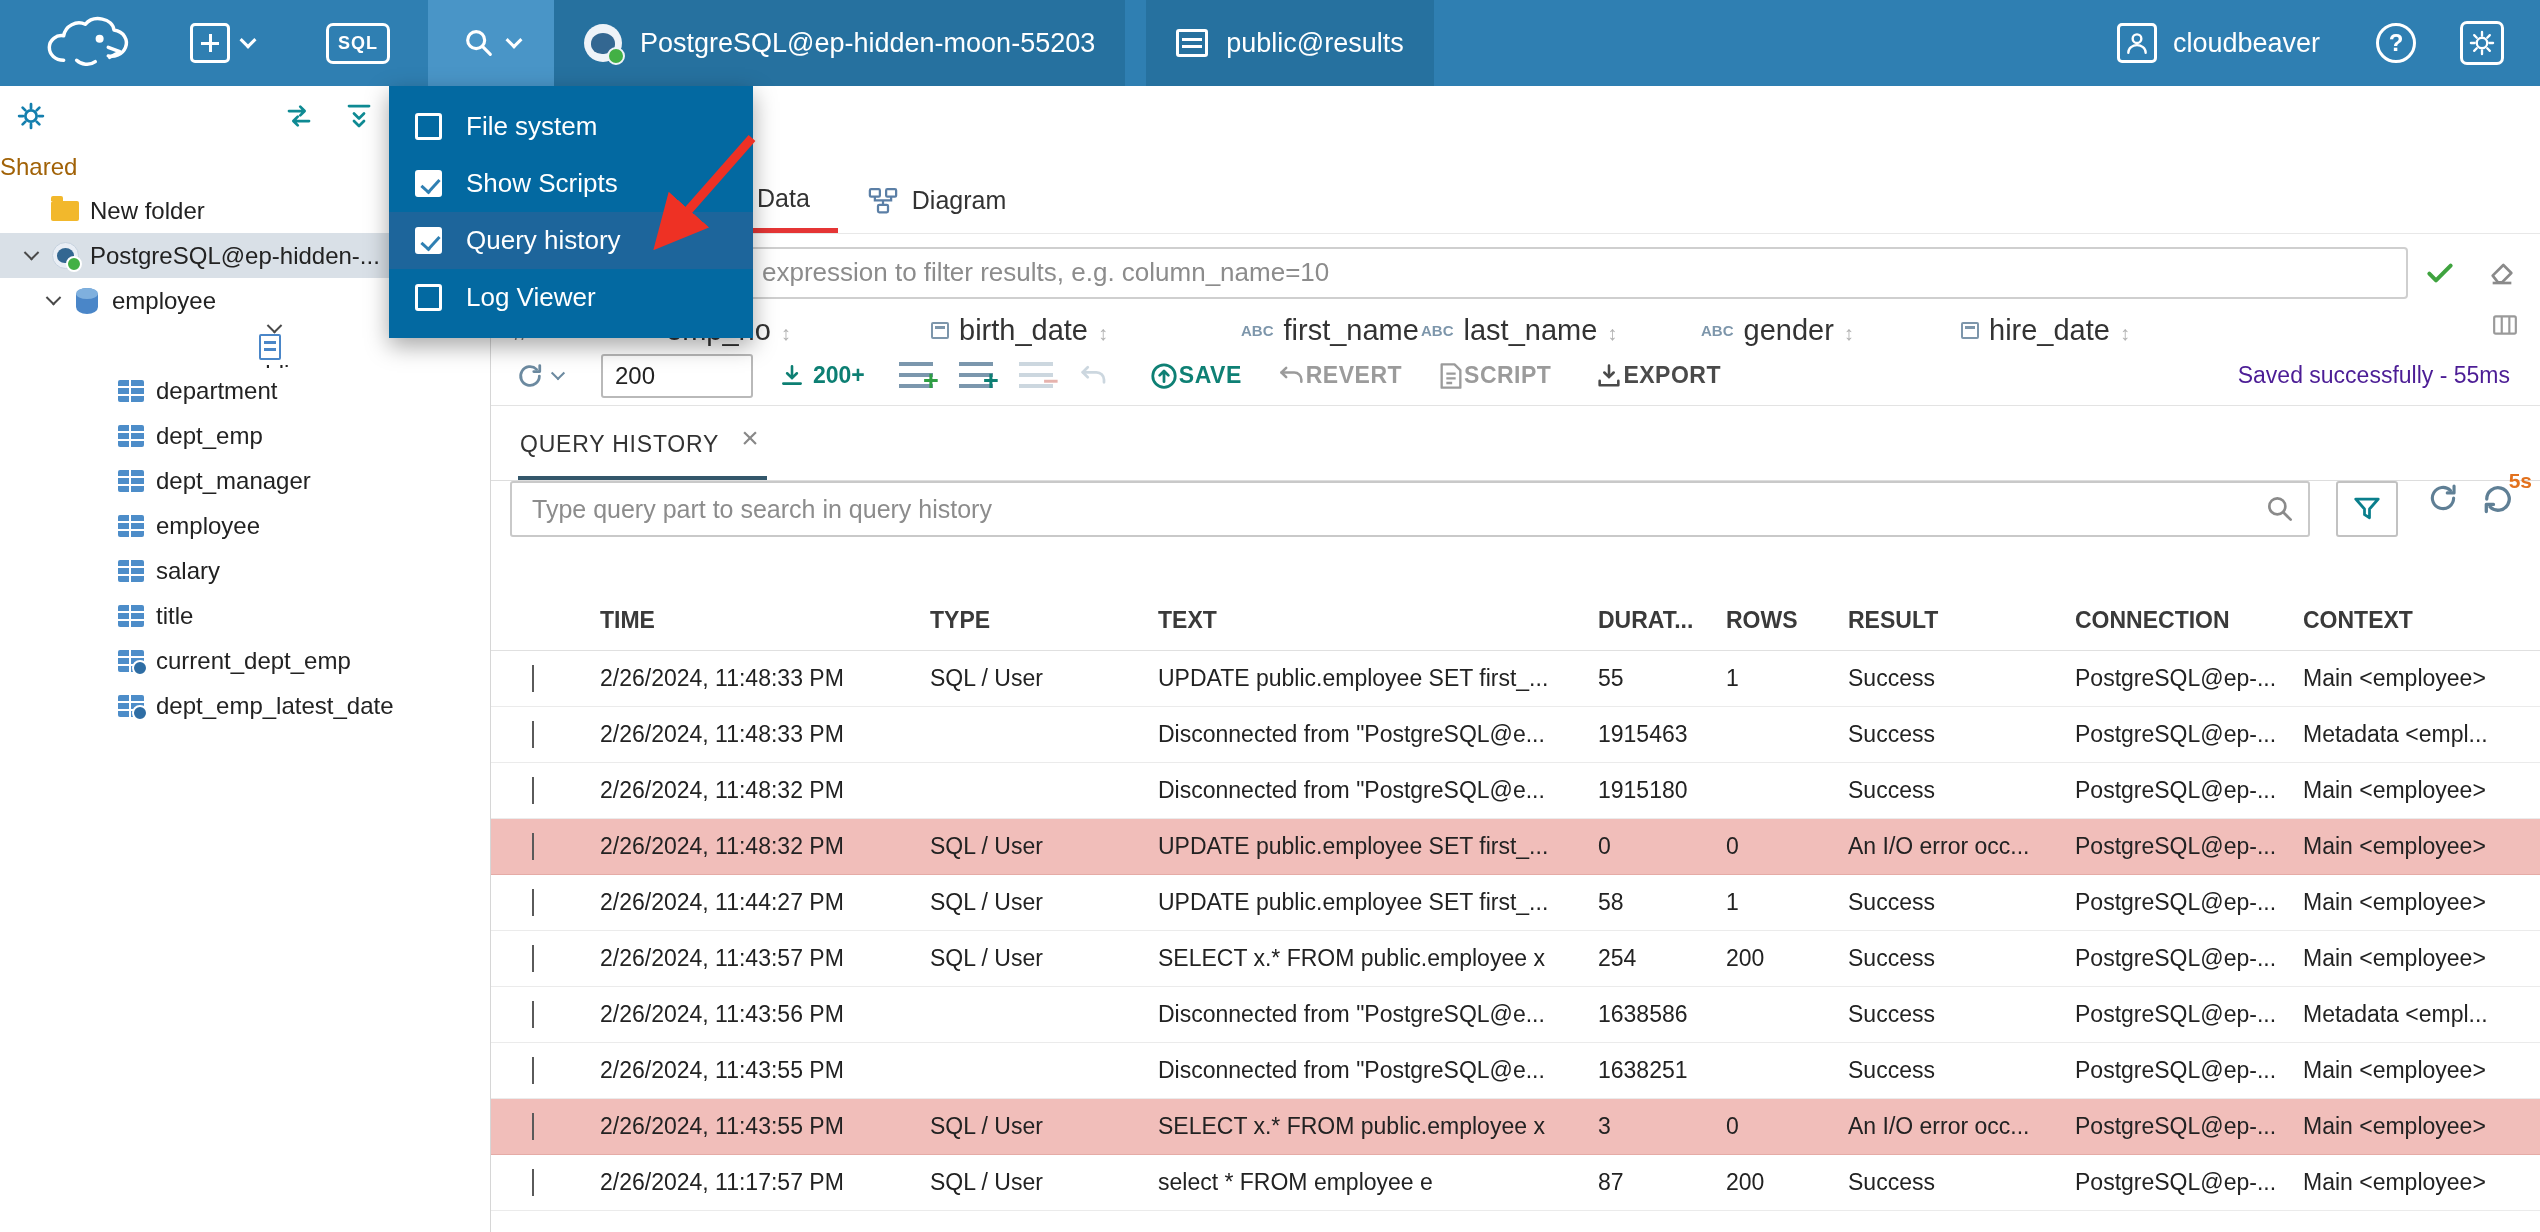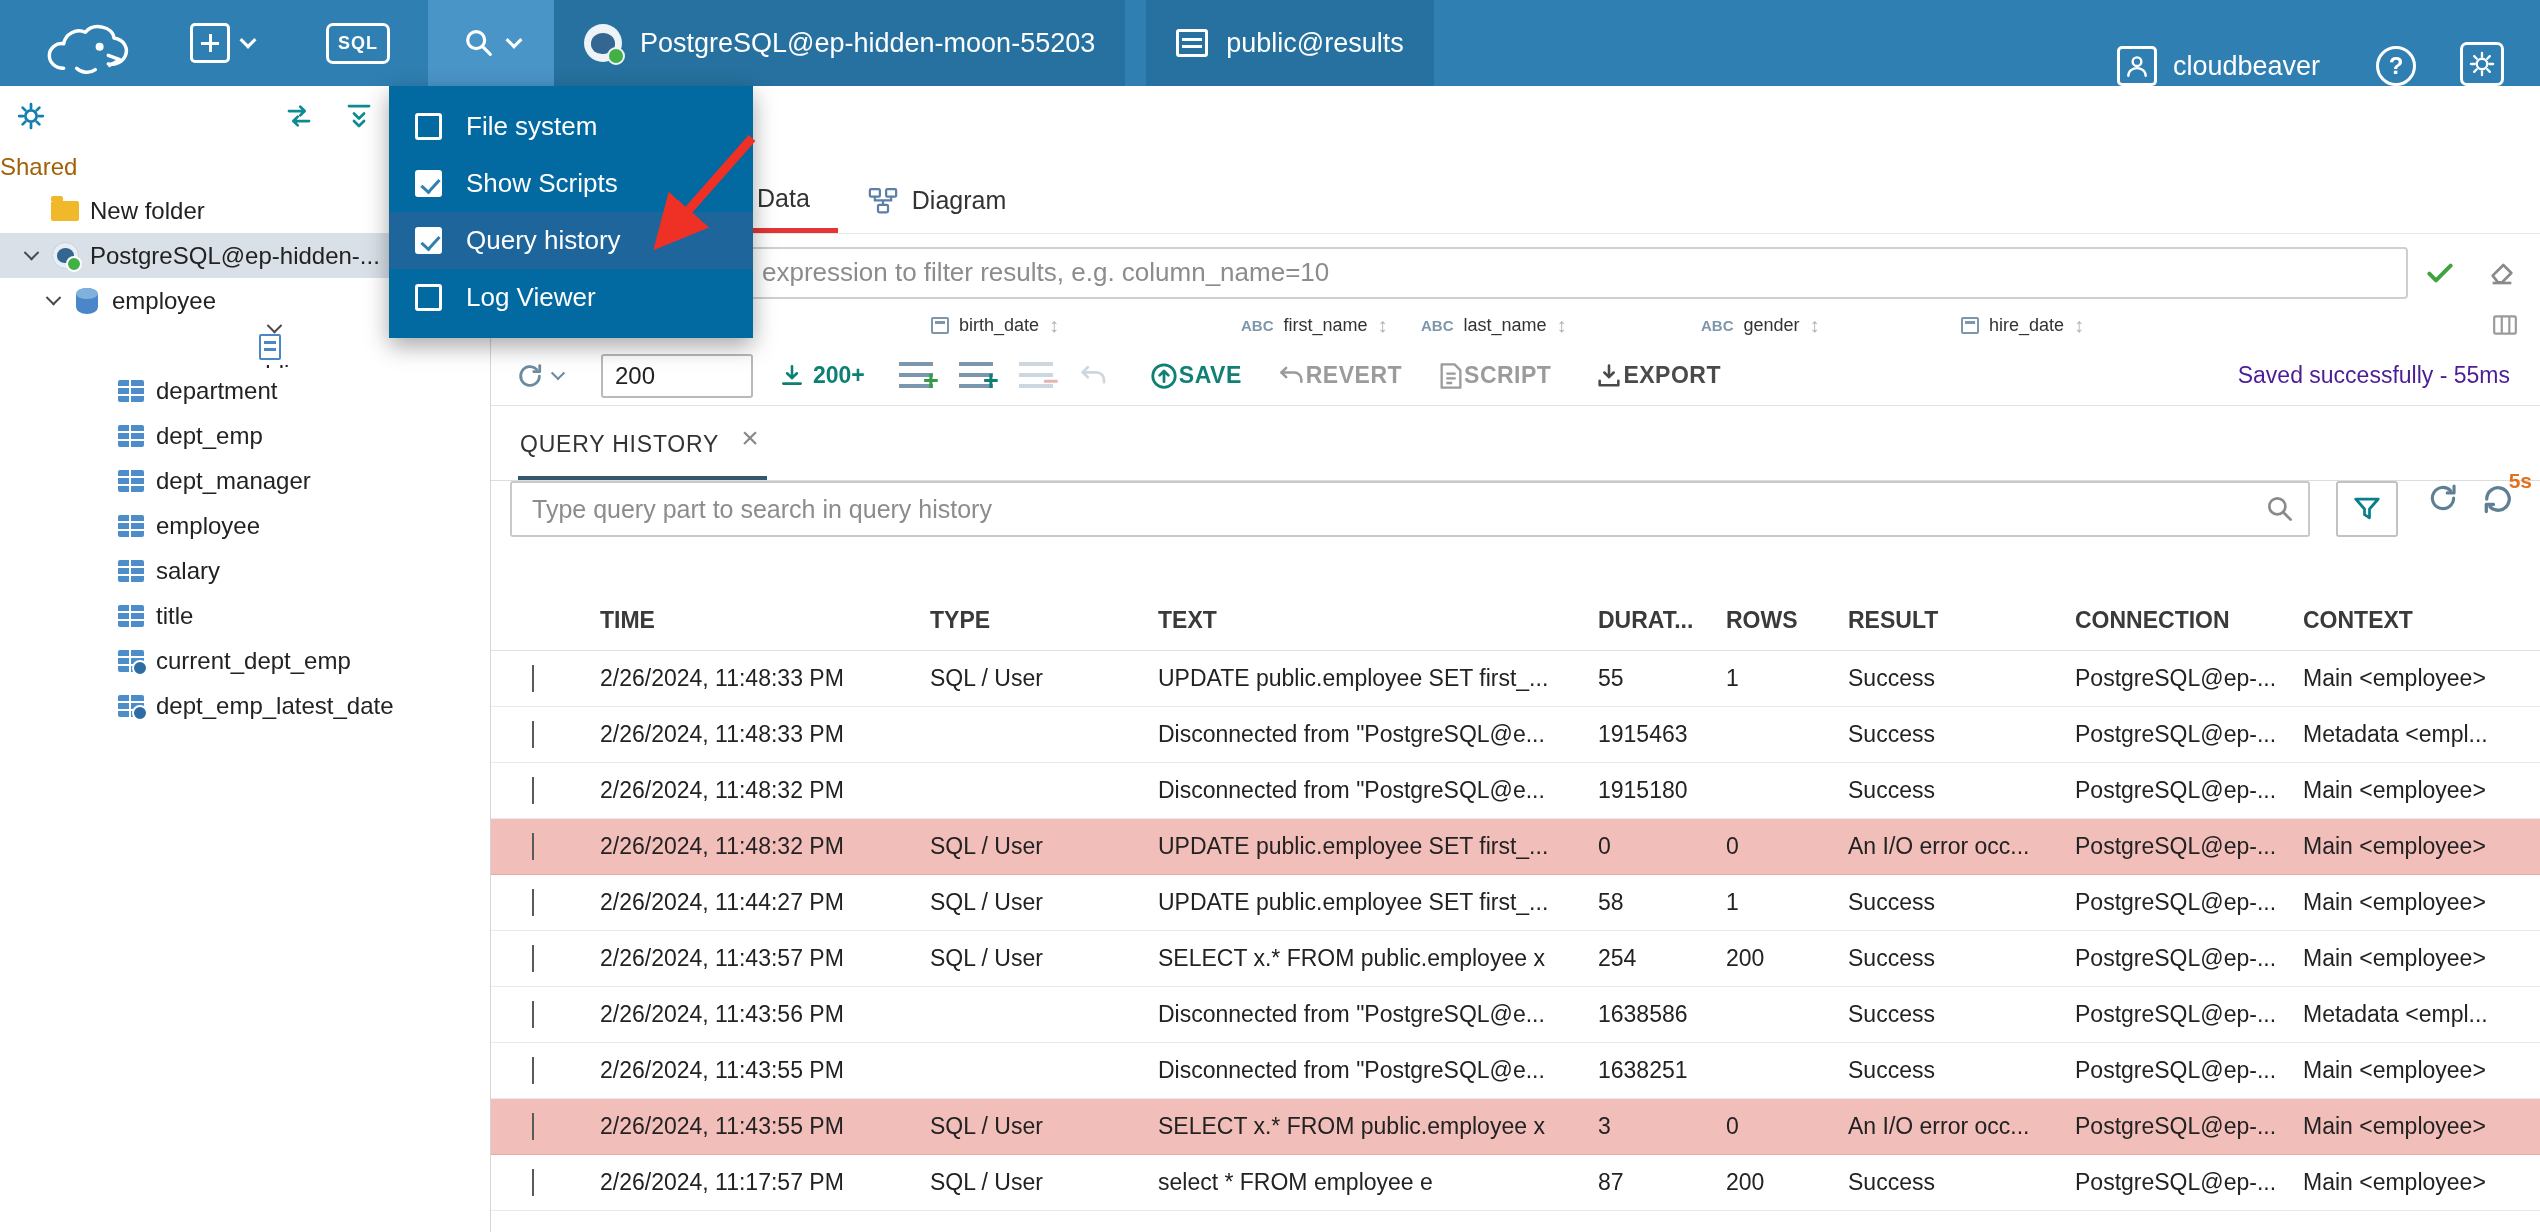--- a/index.html
+++ b/index.html
@@ -1,21 +1,21 @@
 <!DOCTYPE html>
 <html><head>
 <meta charset="utf-8">
 <style>
   * { box-sizing: border-box; margin: 0; padding: 0; }
   html,body { width:2540px; height:1232px; }
   body { font-family:"Liberation Sans", sans-serif; background:#fff; overflow:hidden; }
   .screen { position:relative; width:2540px; height:1232px; overflow:hidden; background:#fff; }
 
   
-  .topbar { position:absolute; top:0; left:0; right:0; height:86px; background:#2f7fb2; display:flex; align-items:flex-end; color:#fff; z-index:40; }
+  .topbar { position:absolute; top:0; left:0; right:0; height:86px; background:#2f7fb2; display:flex; align-items:center; color:#fff; z-index:40; }
   .logo { margin-left:28px; width:126px; height:70px; display:flex; align-items:center; justify-content:center; cursor:pointer; }
   .tb-btn { height:86px; display:flex; align-items:center; padding:0 18px; cursor:pointer; }
   .tb-btn.newconn { margin-left:18px; }
   .plus-box { position:relative; width:40px; height:40px; border:3px solid #fff; border-radius:5px; }
   .plus-box::before { content:""; position:absolute; left:8px; right:8px; top:50%; height:3px; margin-top:-1.5px; background:#fff; }
   .plus-box::after  { content:""; position:absolute; top:8px; bottom:8px; left:50%; width:3px; margin-left:-1.5px; background:#fff; }
   .chev-w { width:12px; height:12px; border-right:3px solid #fff; border-bottom:3px solid #fff; transform:rotate(45deg) translate(-2px,-2px); margin-left:12px; }
   .tb-btn.sqlbtn { margin-left:36px; }
   .sql-box { border:3px solid #fff; border-radius:7px; padding:7px 9px; font-size:18px; font-weight:bold; letter-spacing:1px; }
   .tb-btn.tools { margin-left:20px; width:126px; justify-content:center; background:#4995c7; padding:0 10px; }
@@ -81,21 +81,21 @@
   .tab { display:flex; align-items:center; gap:14px; font-size:25px; color:#333; cursor:pointer; }
   .tab.datatab { padding-left:222px; padding-right:28px; border-bottom:5px solid #e53535; }
   .tab.diagramtab { padding:0 30px; }
 
   .filterbar { height:77px; display:flex; align-items:center; }
   .filter-input { margin-left:12px; flex:1; height:52px; border:2px solid #cfcfcf; border-radius:4px; font-size:26px; color:#444; padding-left:257px; font-family:"Liberation Sans",sans-serif; outline:none; }
   .filter-input::placeholder { color:#8c8c8c; }
   .filter-actions { display:flex; align-items:center; margin:0 22px 0 16px; gap:30px; }
   .fa-btn { display:flex; align-items:center; justify-content:center; cursor:pointer; }
 
-  .gridheader { height:35px; overflow:hidden; display:flex; align-items:flex-start; padding-top:3px; font-size:18px; color:#333; }
+  .gridheader { height:35px; overflow:hidden; display:flex; align-items:flex-start; padding-top:3px; font-size:29px; color:#333; }
   .gh-hash { width:140px; padding-left:22px; color:#777; flex:none; }
   .gh-col { display:flex; align-items:center; gap:10px; flex:none; overflow:hidden; cursor:pointer; }
   div.gh-col:nth-of-type(1){ width:300px; } div.gh-col:nth-of-type(2){ width:310px; }
   div.gh-col:nth-of-type(3){ width:180px; } div.gh-col:nth-of-type(4){ width:280px; }
   div.gh-col:nth-of-type(5){ width:260px; } div.gh-col:nth-of-type(6){ width:300px; }
   .t-ico { font-size:15px; font-weight:bold; color:#7d96ab; letter-spacing:0; flex:none; }
   .t-ico.type-num::before { content:"123"; }
   .t-ico.type-text::before { content:"ABC"; }
   .t-ico.type-date { width:18px; height:17px; border:2px solid #7d96ab; border-radius:2px; position:relative; }
   .t-ico.type-date::before { content:""; position:absolute; left:2px; right:2px; top:2px; height:3px; background:#7d96ab; }

